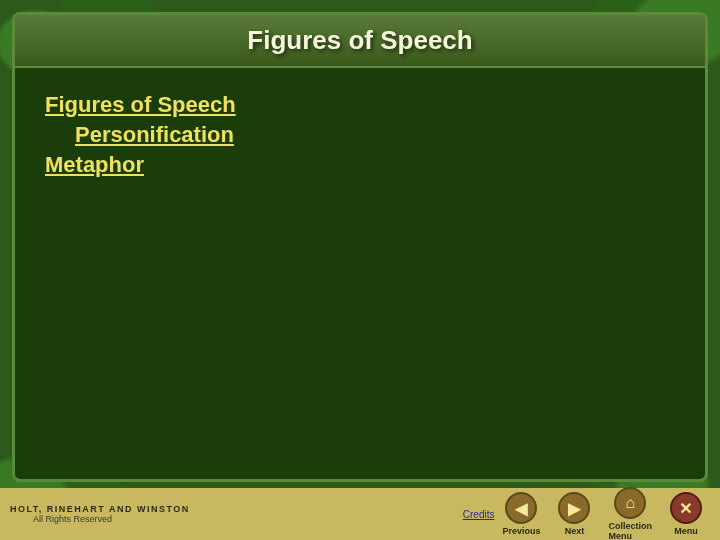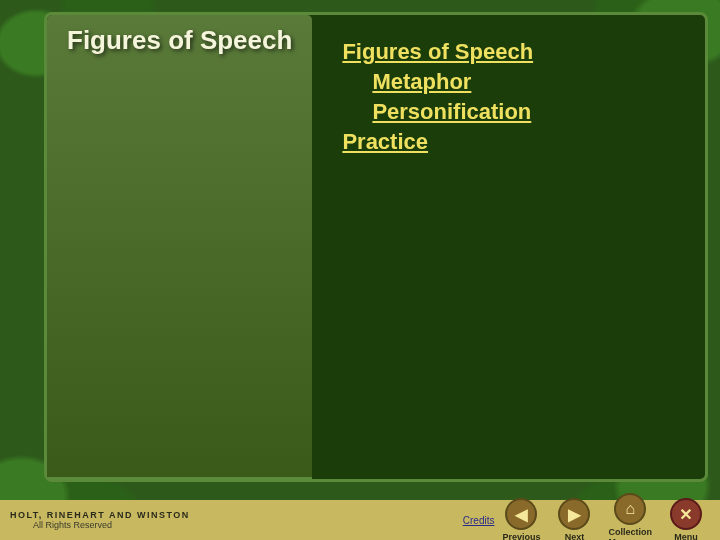--- a/index.html
+++ b/index.html
@@ -35,22 +35,21 @@
       position: absolute;
       top: 12px;
       left: 12px;
       right: 12px;
       bottom: 58px;
       background: #1a3d0a;
       border: 3px solid #5a8a3a;
       border-radius: 8px;
       z-index: 1;
       display: flex;
-      flex-direction: row;
-      margin-left: 32px;
+      flex-direction: column;
     }
 
     .card-title-bar {
       background: linear-gradient(to bottom, #5a7a3a, #3a5a1a);
       border-radius: 5px 5px 0 0;
       text-align: center;
       padding: 10px 20px;
       border-bottom: 2px solid #5a8a3a;
     }
 
@@ -94,21 +93,21 @@
     .submenu {
       padding-left: 30px;
     }
 
     
     .bottom-bar {
       position: absolute;
       bottom: 0;
       left: 0;
       right: 0;
-      height: 40px;
+      height: 52px;
       background: #c8b860;
       z-index: 2;
       display: flex;
       align-items: center;
       justify-content: space-between;
       padding: 0 10px;
     }
 
     .publisher-info {
       display: flex;
@@ -203,27 +202,24 @@
 <div class="main-card">
   <div class="card-title-bar">
     <h1>Figures of Speech</h1>
   </div>
   <div class="card-body">
     <ul class="menu-list">
       <li>
         <a>Figures of Speech</a>
       </li>
       <li class="submenu">
-        <a>Metaphor</a>
-      </li>
-      <li class="submenu">
         <a>Personification</a>
       </li>
       <li>
-        <a>Practice</a>
+        <a>Metaphor</a>
       </li>
     </ul>
   </div>
 </div>
 
 <div class="bottom-bar">
   <div class="publisher-info">
     <span class="publisher-name">HOLT, RINEHART AND WINSTON</span>
     <span class="rights-text">All Rights Reserved</span>
   </div>

